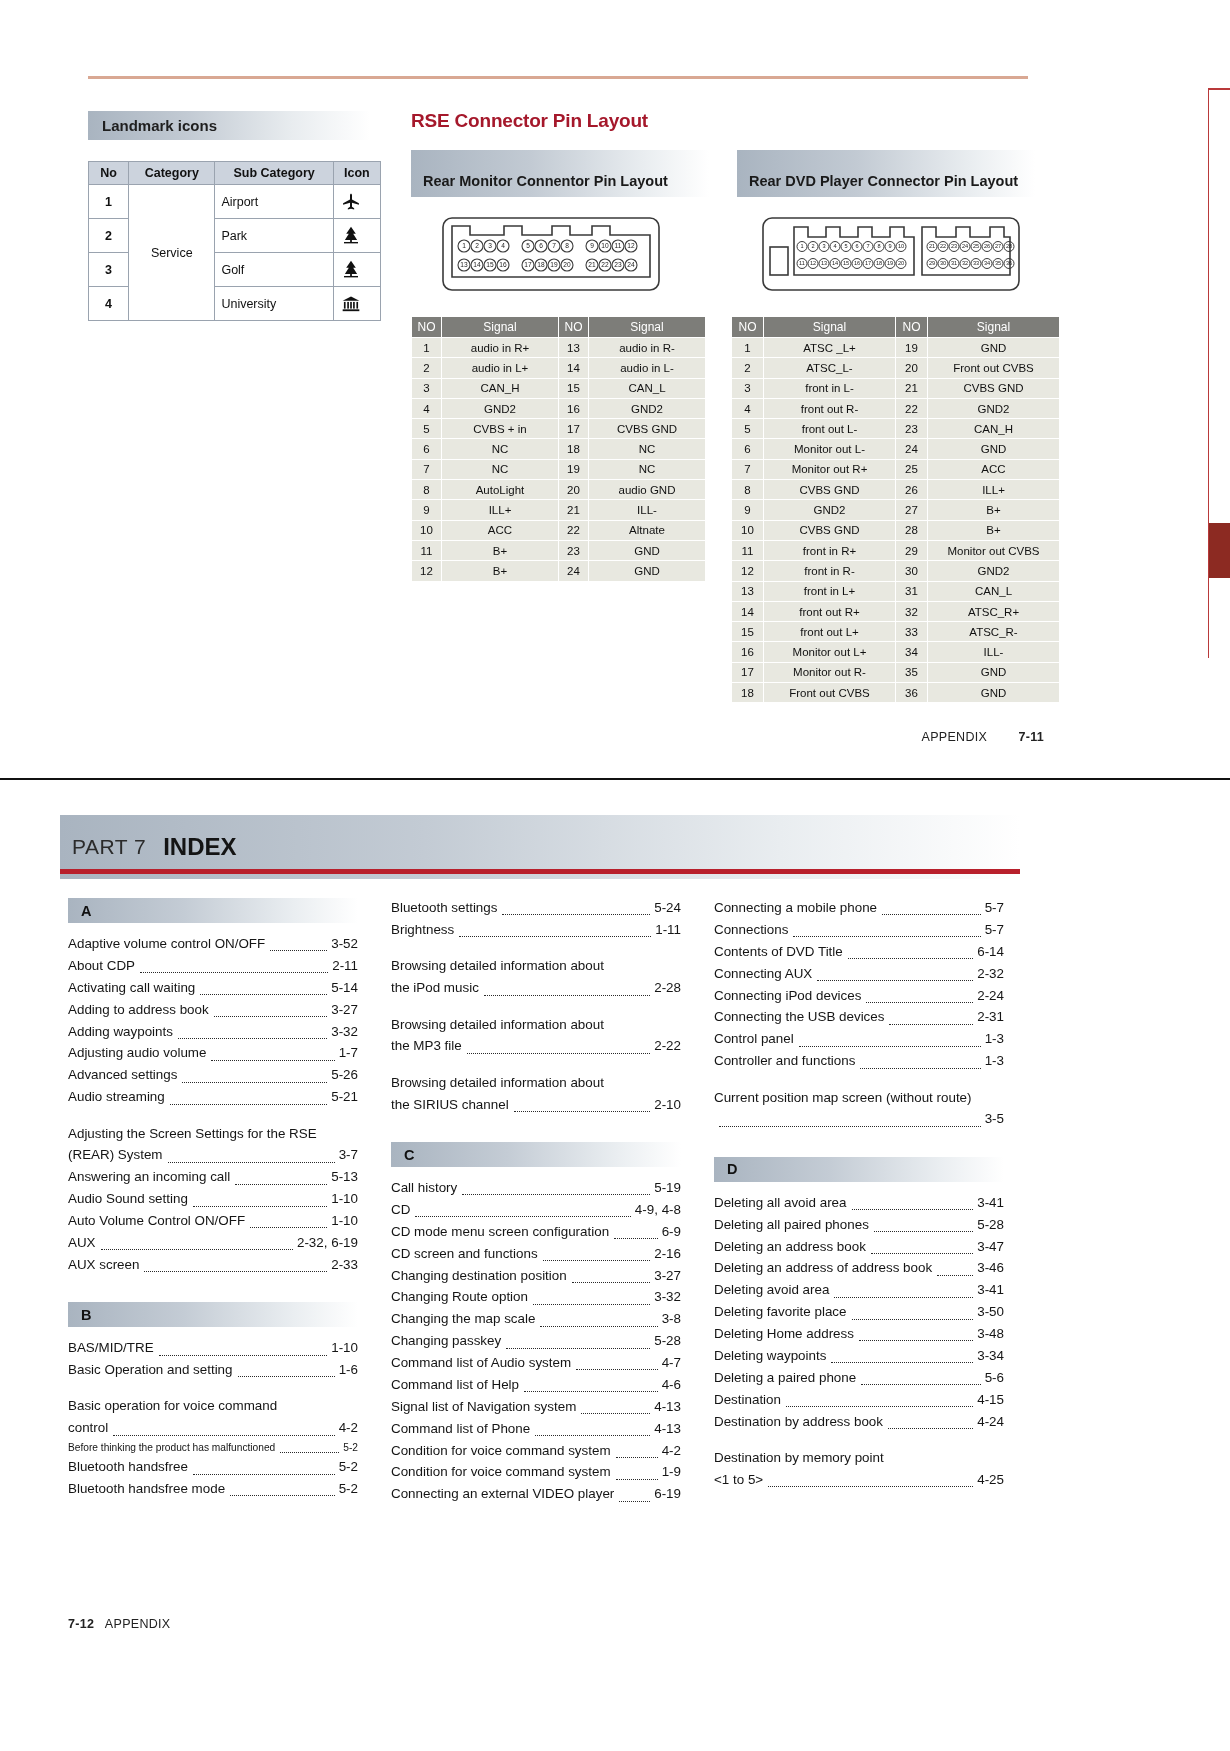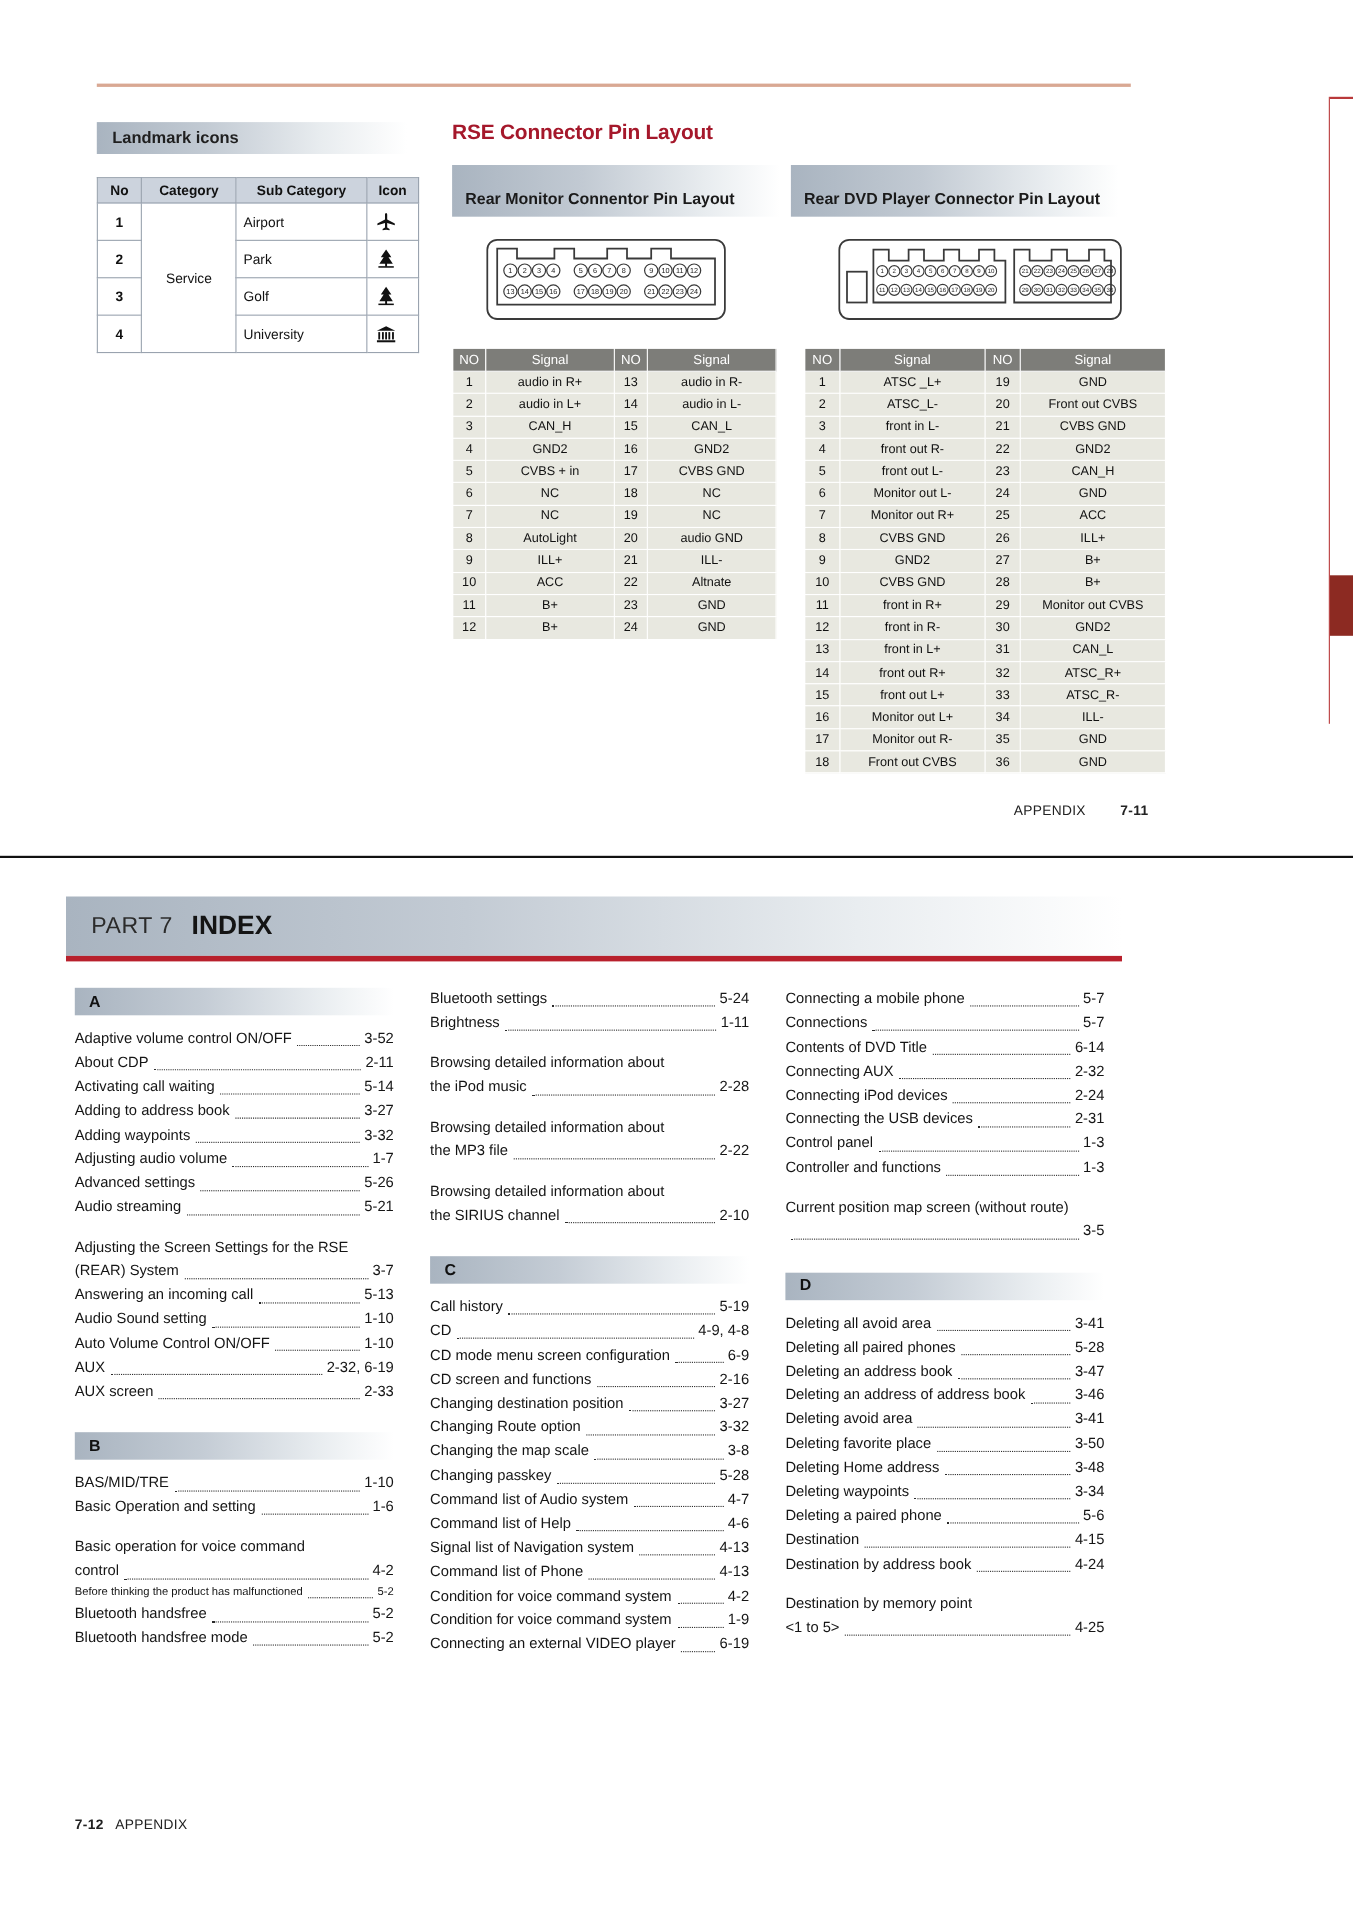--- a/index.html
+++ b/index.html
@@ -75,21 +75,21 @@
     letter-spacing:-0.2px;
   }
 
   .sub-secbar {
     position:absolute; height:47px; padding:22px 12px 0 12px;
     font-size:14.5px; line-height:1.26; font-weight:700;
     display:block;
     background:linear-gradient(to right, #a9b4c0 0%, #c2cad3 40%, #e9edf0 78%, #ffffff 100%);
   }
   #rm-title { left:411px; top:150px; width:298px; }
-  #dvd-title { left:719px; top:150px; width:298px; }
+  #dvd-title { left:737px; top:150px; width:298px; }
 
   
   .conn-wrap { position:absolute; }
   #conn-rm { left:440px; top:215px; }
   #conn-dvd { left:760px; top:215px; }
 
   
   .pintable {
     position:absolute; border-collapse:collapse; font-size:11.5px;
   }
@@ -117,23 +117,23 @@
   .page-divider {
     position:absolute; left:0; top:778px; width:1230px; height:2px;
     background:#111;
   }
 
   
   #page-index {
     position:absolute; left:0; top:780px; width:1230px; height:971px;
   }
   #index-head-bar {
-    position:absolute; left:60px; top:35px; width:960px; height:54px;
+    position:absolute; left:60px; top:35px; width:960px; height:64px;
     background:linear-gradient(to right,#a9b4c0 0%, #c3cbd4 38%, #e9edf0 75%, #ffffff 100%);
-    display:flex; align-items:center; padding-left:23px;
+    display:flex; align-items:center; padding-left:12px;
   }
   #index-head-bar .part-label { font-size:21px; color:#2b2b2b; letter-spacing:0.5px; }
   #index-head-bar .index-label { font-size:24px; font-weight:700; color:#141414; margin-left:17px; }
   #index-red-rule {
     position:absolute; left:60px; top:89px; width:960px; height:5px; background:#b8202c;
   }
 
   .idx-col { position:absolute; top:118px; width:290px; font-size:13.4px; color:#151515; }
   #idx-col-1 { left:68px; }
   #idx-col-2 { left:391px; }
@@ -155,21 +155,21 @@
   .idx-entry .dots {
     flex:1 1 auto; overflow:hidden; margin:0 4px 3px 5px;
     border-bottom:1.4px dotted #2a2a2a; min-width:4px;
   }
   .idx-entry .pg { flex:0 0 auto; text-align:right; }
   .idx-entry.cont { display:block;margin-top:16px; }
   .idx-entry.small .txt { font-size:10.2px; }
   .idx-entry.small { font-size:10.2px; }
 
   #index-folio {
-    position:absolute; left:68px; top:872px;
+    position:absolute; left:68px; top:837px;
     font-size:12.5px; color:#222; letter-spacing:0.3px;
   }
   #index-folio b { font-weight:700; }
 
   svg { display:block; }
 </style>
 </head>
 <body>
 
 <div id="page-appendix">

